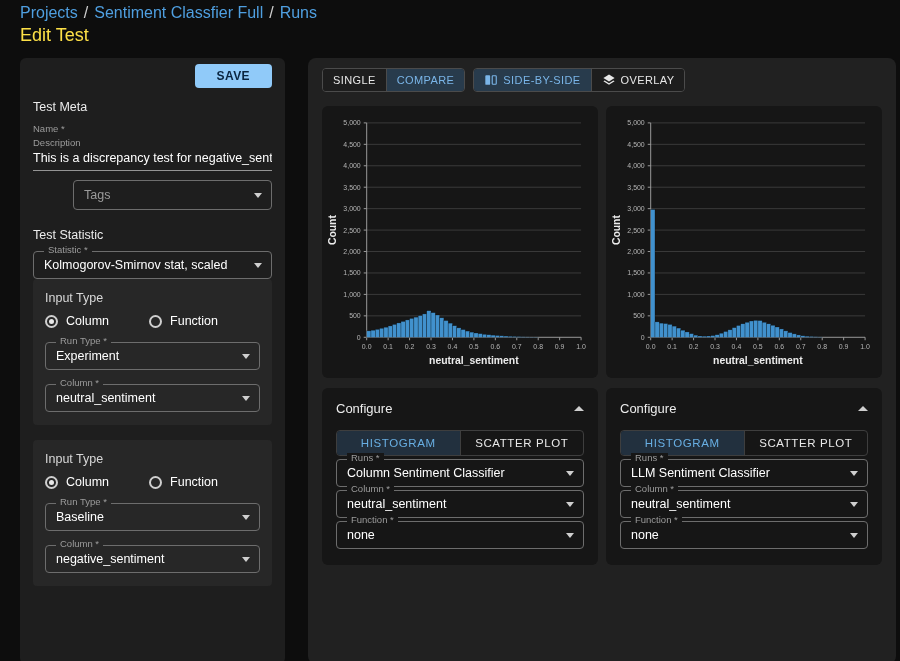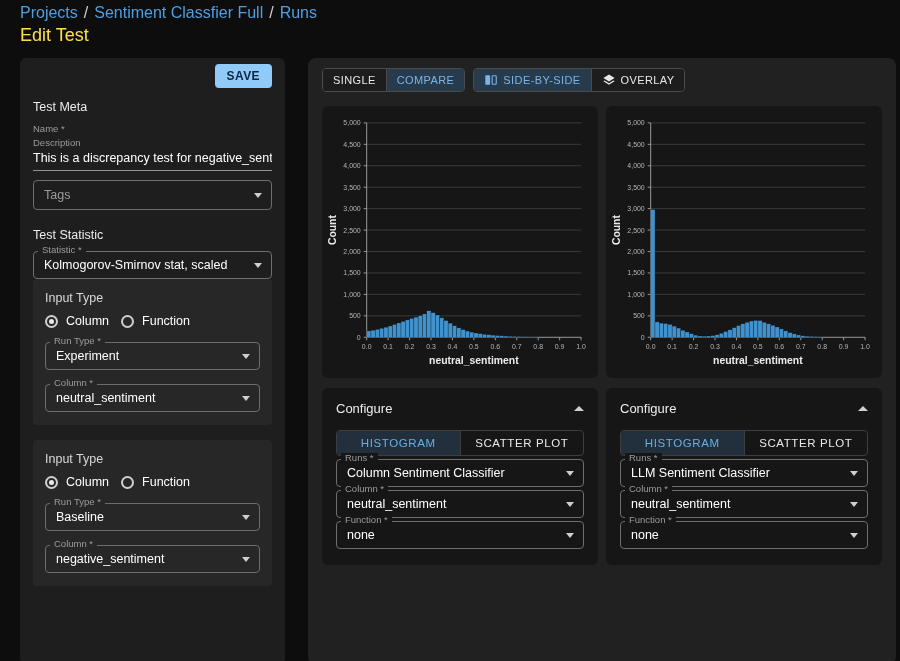--- a/index.html
+++ b/index.html
@@ -23,48 +23,48 @@
   .left-panel{
     --bg:#1e1e1e;
     width:265px;min-width:265px;background:var(--bg);
     border-radius:6px;padding:6px 13px 13px 13px;box-sizing:border-box;
     overflow:hidden;
   }
   .save-row{text-align:right;margin-bottom:2px;}
   .save-btn{
     display:inline-block;background:#90caf9;color:#0a2540;
     font-size:12px;font-weight:bold;letter-spacing:.4px;
-    padding:5px 12px;border:none;border-radius:4px;cursor:pointer;
+    padding:5px 22px;border:none;border-radius:4px;cursor:pointer;
     font-family:"Liberation Sans",sans-serif;
   }
   .section-h{font-size:12.5px;color:#ececec;margin:12px 0 9px 0;}
   .mini-label{font-size:9.5px;color:#9c9c9c;margin-bottom:3px;}
   .uline-value{
     font-size:12.5px;color:#fff;border-bottom:1px solid #949494;
     padding-bottom:5px;margin-bottom:9px;white-space:nowrap;overflow:hidden;
   }
   .osel{
     position:relative;border:1px solid #6d6d6d;border-radius:4px;
     height:26px;display:flex;align-items:center;
     padding:0 26px 0 10px;font-size:12.5px;color:#fff;cursor:pointer;
     background:transparent;
   }
   .osel .flabel{
-    position:absolute;top:-7px;left:4px;font-size:9.5px;color:#9c9c9c;
+    position:absolute;top:-7px;left:10px;font-size:9.5px;color:#9c9c9c;
     background:var(--bg);padding:0 4px;line-height:10px;white-space:nowrap;
   }
   .osel .chev{
     position:absolute;right:9px;top:50%;margin-top:-2px;width:0;height:0;
     border-left:4.5px solid transparent;border-right:4.5px solid transparent;
     border-top:5px solid #cfcfcf;
   }
-  .osel.placeholder{color:#9c9c9c;height:28px;}
+  .osel.placeholder{color:#9c9c9c;height:28px;margin-left:40px;}
   .input-card{--bg:#272727;background:var(--bg);border-radius:4px;padding:11px 12px 13px 12px;margin-bottom:15px;}
   .input-type-label{font-size:12.5px;color:#d8d8d8;margin:1px 0 9px 0;}
-  .radio-row{display:flex;gap:12px;align-items:center;margin-bottom:6px;}
+  .radio-row{display:flex;gap:40px;align-items:center;margin-bottom:6px;}
   .radio{display:flex;align-items:center;gap:8px;cursor:pointer;}
   .radio-circle{width:13px;height:13px;border:2px solid #cfcfcf;border-radius:50%;position:relative;display:inline-block;box-sizing:border-box;}
   .radio.active .radio-circle::after{content:'';position:absolute;left:2px;top:2px;right:2px;bottom:2px;background:#e8e8e8;border-radius:50%;}
   .radio-label{font-size:12.5px;color:#fff;}
   .card-sel{margin-top:14px;}
 
   
   .right-panel{
     flex:1;background:#212121;border-radius:8px;
     padding:10px 14px;box-sizing:border-box;overflow:hidden;

